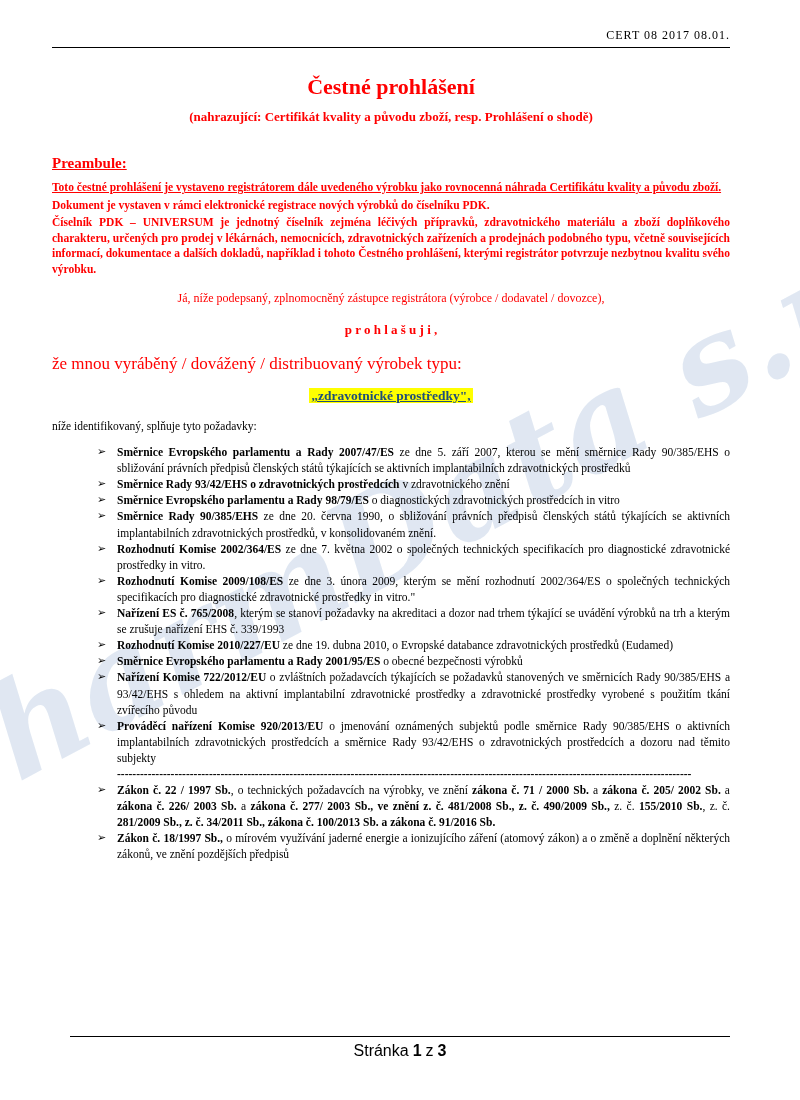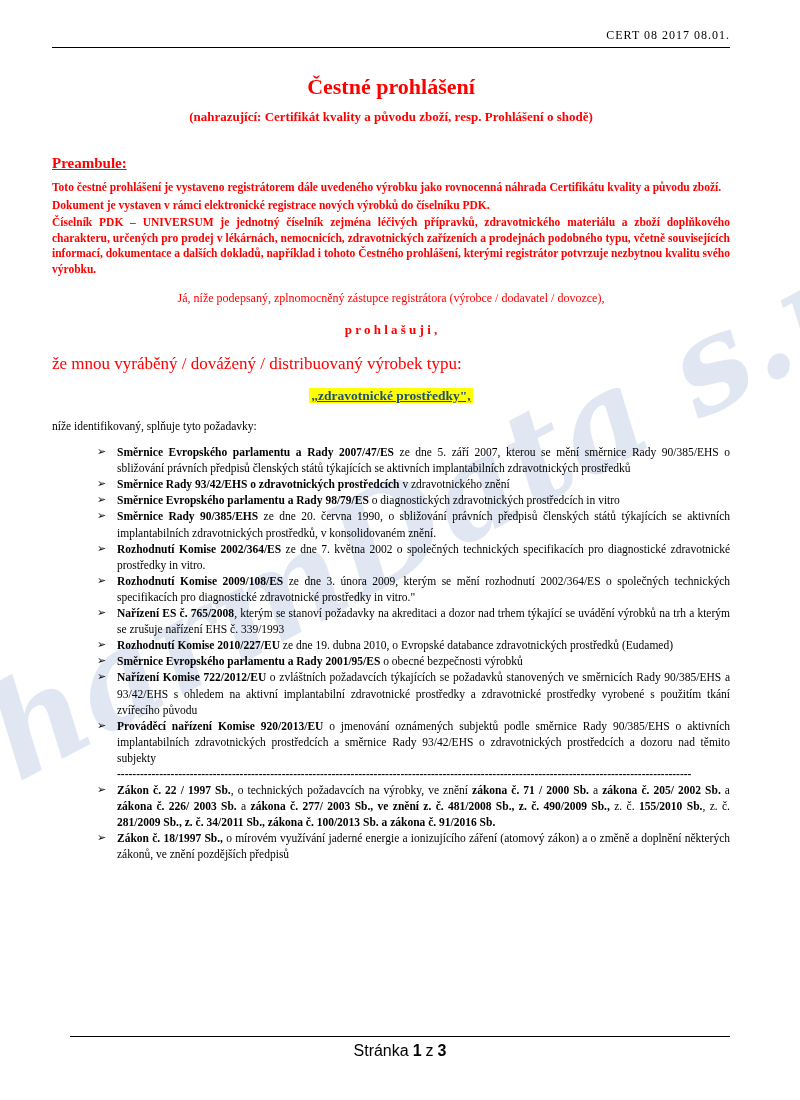--- a/index.html
+++ b/index.html
@@ -65,21 +65,21 @@
     text-decoration: underline;
   }
   .red-paragraph {
     margin-top: 2px;
     color: #ff0000;
     font-size: 11.5px;
     font-weight: bold;
     text-align: justify;
     line-height: 1.35;
   }
-  .red-paragraph:first-of-type { margin-top: 8px; }
+  .red-paragraph:first-of-type { margin-top: 8px; text-decoration: underline; }
   .declaration-intro {
     margin-top: 14px;
     text-align: center;
     color: #ff0000;
     font-size: 12px;
   }
   .declaration-word {
     margin-top: 16px;
     text-align: center;
     color: #ff0000;

